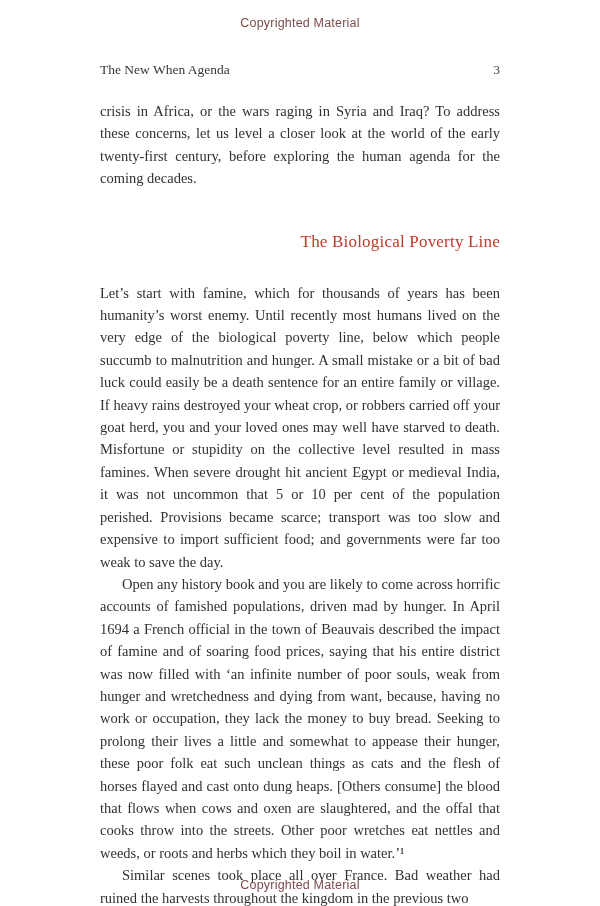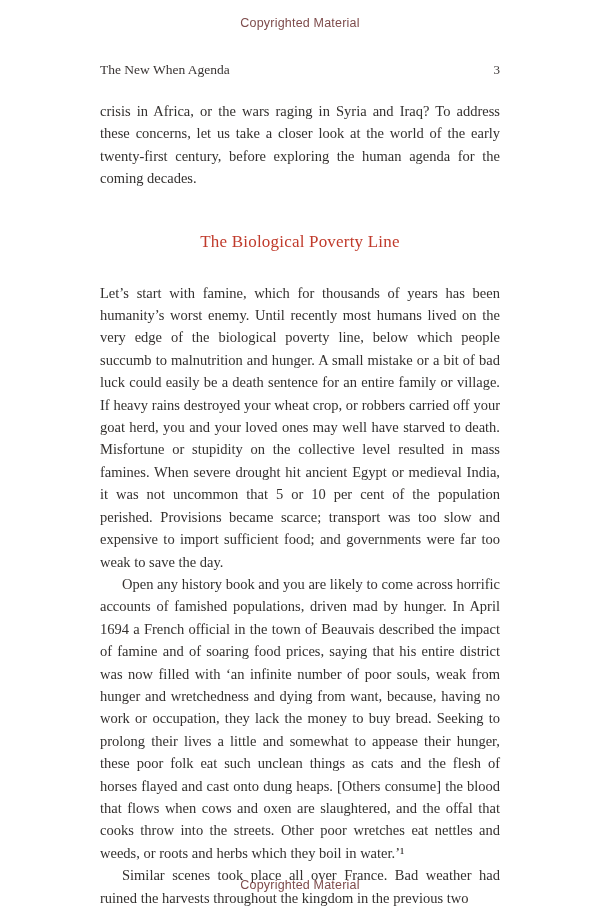--- a/index.html
+++ b/index.html
@@ -54,40 +54,40 @@
     text-align: justify;
     text-justify: inter-word;
   }
   p.body-text.indent {
     text-indent: 22px;
   }
   h2.section-heading {
     margin: 42px 0 30px 0;
     font-size: 17px;
     font-weight: normal;
-    text-align: center;
+    text-align: right;
     color: #c03a2b;
     letter-spacing: 0.2px;
   }
 </style>
 </head>
 <body>
 
 <div class="page">
 
   <div class="copyright top">Copyrighted Material</div>
 
   <div class="content">
 
     <div class="running-header">
       <span>The New When Agenda</span>
       <span class="page-num">3</span>
     </div>
 
-    <p class="body-text">crisis in Africa, or the wars raging in Syria and Iraq? To address these concerns, let us take a closer look at the world of the early twenty-first century, before exploring the human agenda for the coming decades.</p>
+    <p class="body-text">crisis in Africa, or the wars raging in Syria and Iraq? To address these concerns, let us level a closer look at the world of the early twenty-first century, before exploring the human agenda for the coming decades.</p>
 
     <h2 class="section-heading">The Biological Poverty Line</h2>
 
     <p class="body-text">Let’s start with famine, which for thousands of years has been humanity’s worst enemy. Until recently most humans lived on the very edge of the biological poverty line, below which people succumb to malnutrition and hunger. A small mistake or a bit of bad luck could easily be a death sentence for an entire family or village. If heavy rains destroyed your wheat crop, or robbers carried off your goat herd, you and your loved ones may well have starved to death. Misfortune or stupidity on the collective level resulted in mass famines. When severe drought hit ancient Egypt or medieval India, it was not uncommon that 5 or 10 per cent of the population perished. Provisions became scarce; transport was too slow and expensive to import sufficient food; and governments were far too weak to save the day.</p>
 
     <p class="body-text indent">Open any history book and you are likely to come across horrific accounts of famished populations, driven mad by hunger. In April 1694 a French official in the town of Beauvais described the impact of famine and of soaring food prices, saying that his entire district was now filled with ‘an infinite number of poor souls, weak from hunger and wretchedness and dying from want, because, having no work or occupation, they lack the money to buy bread. Seeking to prolong their lives a little and somewhat to appease their hunger, these poor folk eat such unclean things as cats and the flesh of horses flayed and cast onto dung heaps. [Others consume] the blood that flows when cows and oxen are slaughtered, and the offal that cooks throw into the streets. Other poor wretches eat nettles and weeds, or roots and herbs which they boil in water.’¹</p>
 
     <p class="body-text indent">Similar scenes took place all over France. Bad weather had ruined the harvests throughout the kingdom in the previous two</p>
 
   </div>

